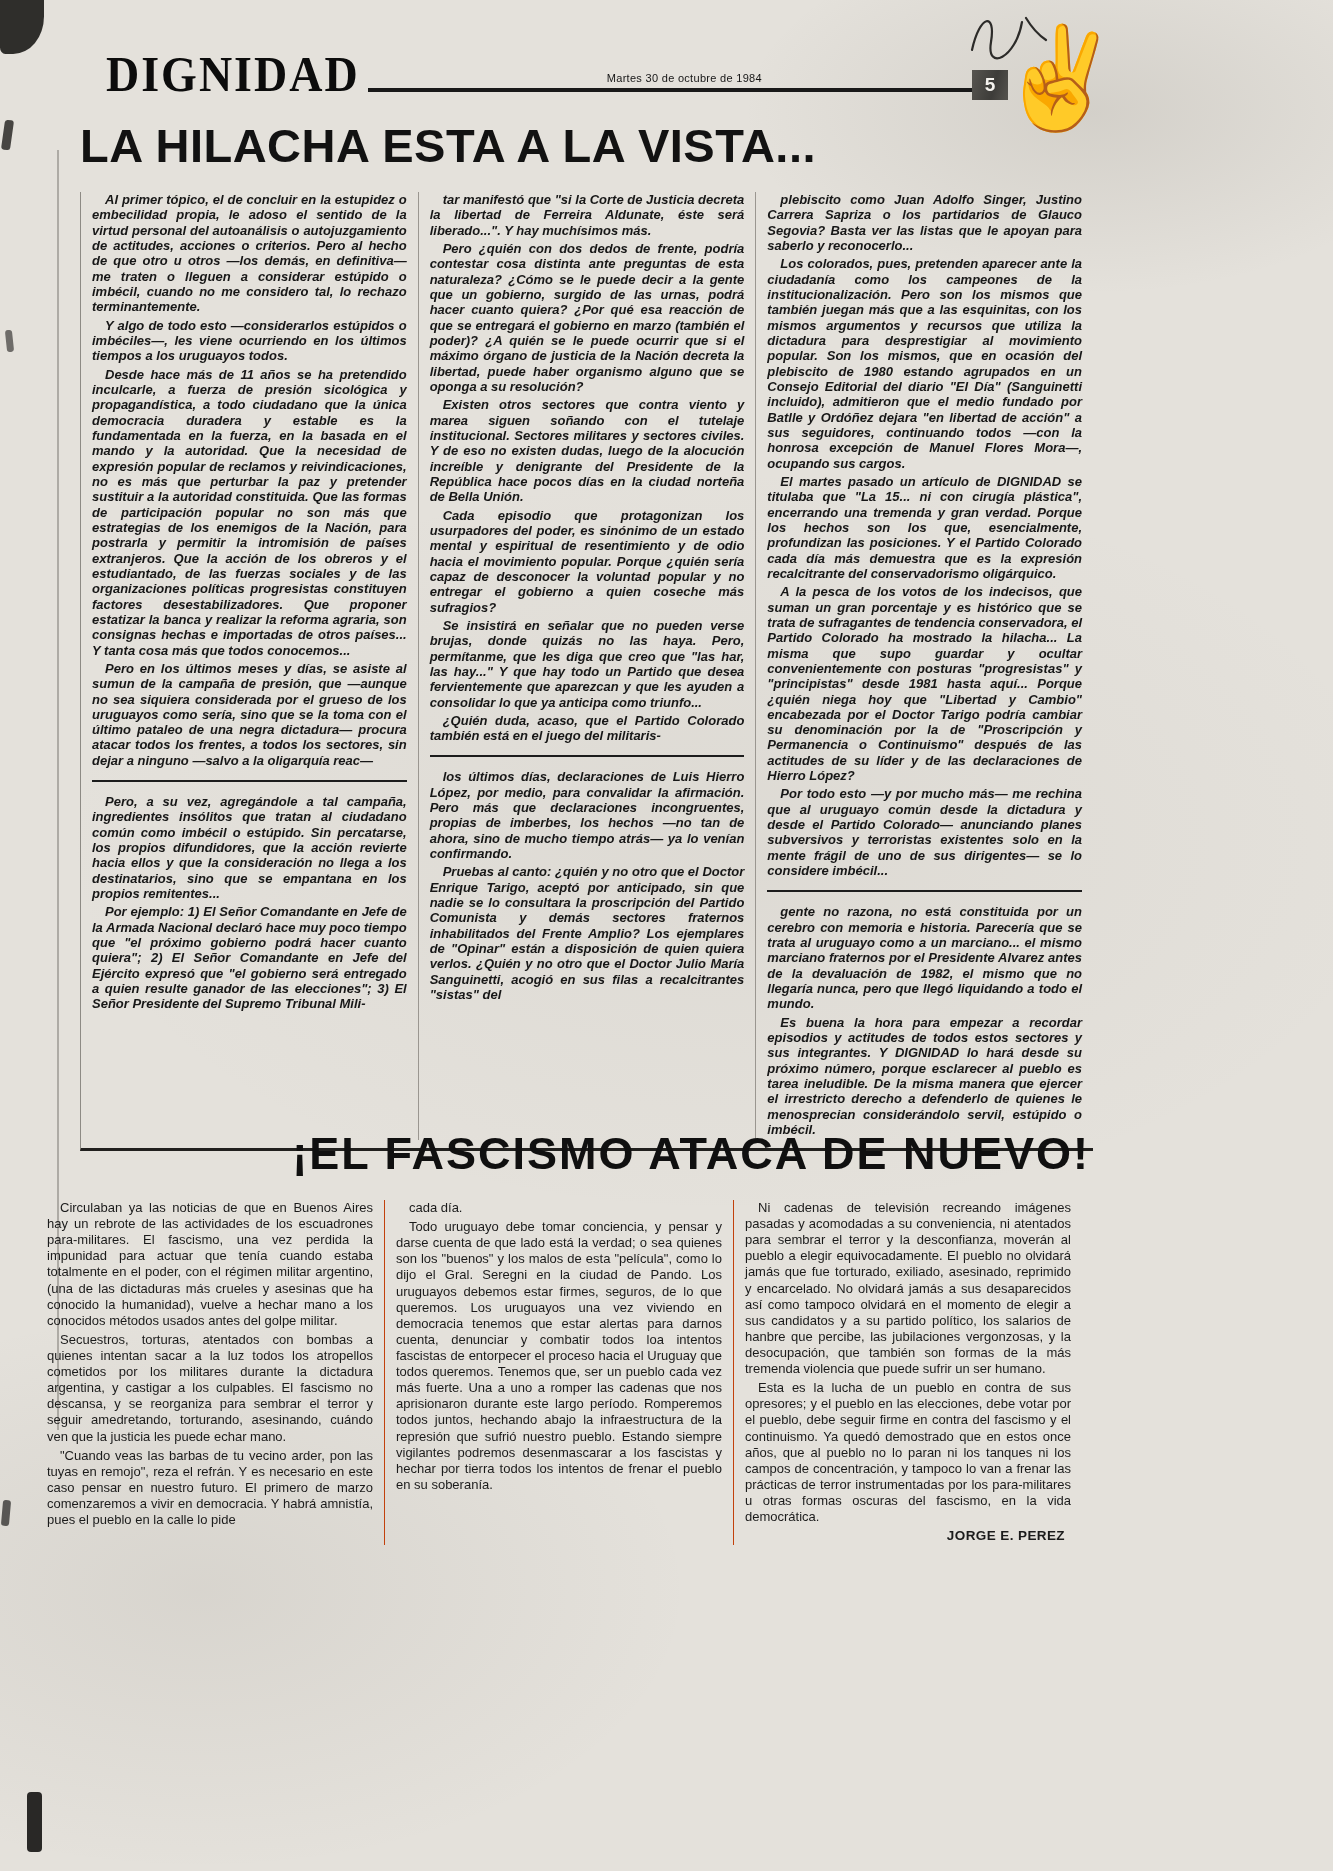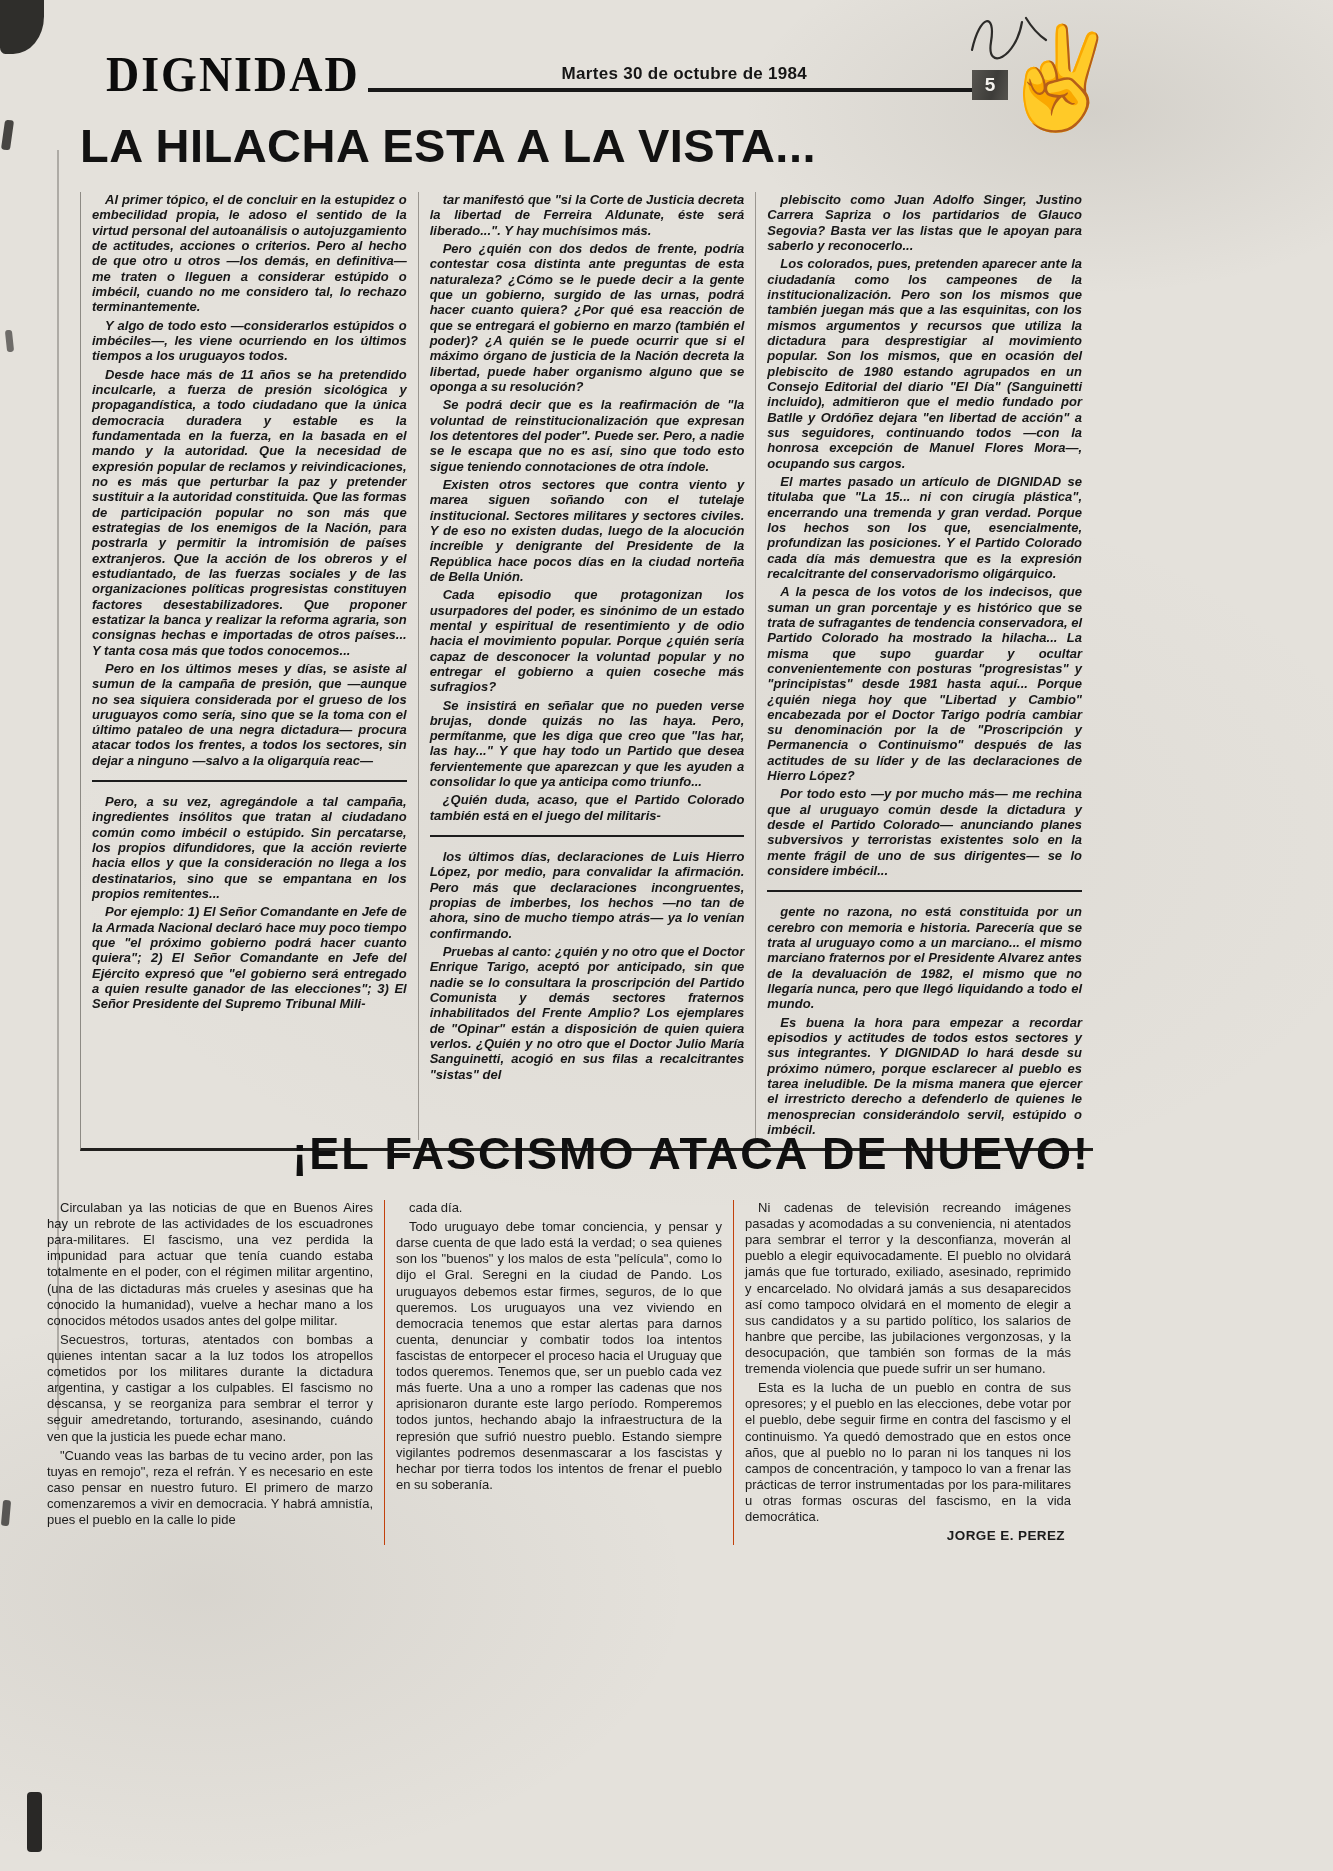--- a/index.html
+++ b/index.html
@@ -25,21 +25,21 @@
   .a-mark3 { left:2px; top:1500px; width:8px; height:26px; transform:rotate(5deg); opacity:.7; border-radius:3px; }
 
   .header { position:absolute; left:80px; top:52px; width:895px; display:flex; align-items:flex-end;margin-left:26px; }
   .masthead {
     font-family:"Liberation Serif", serif;
     font-weight:bold; font-size:46px; letter-spacing:2px;
     color:#0c0c0c; line-height:1; transform:scaleY(1.08);
     white-space:nowrap;
   }
   .header-rule { flex:1; position:relative; height:34px; border-bottom:4px solid #191919; margin:0 0 6px 8px; }
-  .date { position:absolute; bottom:4px; left:0; width:100%; text-align:center; font-weight:bold; font-size:17px; letter-spacing:.3px; color:#161616; }
+  .date { position:absolute; bottom:4px; left:0; width:100%; text-align:center; font-weight:normal; font-size:11px; letter-spacing:.3px; color:#161616; }
   .page-num {
     position:absolute; left:972px; top:70px; width:36px; height:30px;
     background:linear-gradient(105deg,#575550,#3d3c39 60%,#55534e);
     color:#f4f2ee; font-weight:bold; font-size:19px;
     display:flex; align-items:center; justify-content:center;
   }
   .hand { position:absolute; left:998px; top:28px; font-size:100px; line-height:1; color:#171717; transform:rotate(6deg); }
   .scribble { position:absolute; left:960px; top:8px; }
 
   .headline1 {
@@ -111,21 +111,20 @@
       <div class="sec-divider"></div>
       <div>
           <p class="para">Pero, a su vez, agregándole a tal campaña, ingredientes insólitos que tratan al ciudadano común como imbécil o estúpido. Sin percatarse, los propios difundidores, que la acción revierte hacia ellos y que la consideración no llega a los destinatarios, sino que se empantana en los propios remitentes...</p>
           <p class="para">Por ejemplo: 1) El Señor Comandante en Jefe de la Armada Nacional declaró hace muy poco tiempo que "el próximo gobierno podrá hacer cuanto quiera"; 2) El Señor Comandante en Jefe del Ejército expresó que "el gobierno será entregado a quien resulte ganador de las elecciones"; 3) El Señor Presidente del Supremo Tribunal Mili-</p>
         </div>
     </div>
     <div class="col">
       <div>
           <p class="para">tar manifestó que "si la Corte de Justicia decreta la libertad de Ferreira Aldunate, éste será liberado...". Y hay muchísimos más.</p>
           <p class="para">Pero ¿quién con dos dedos de frente, podría contestar cosa distinta ante preguntas de esta naturaleza? ¿Cómo se le puede decir a la gente que un gobierno, surgido de las urnas, podrá hacer cuanto quiera? ¿Por qué esa reacción de que se entregará el gobierno en marzo (también el poder)? ¿A quién se le puede ocurrir que si el máximo órgano de justicia de la Nación decreta la libertad, puede haber organismo alguno que se oponga a su resolución?</p>
-          <p class="para">Se podrá decir que es la reafirmación de "la voluntad de reinstitucionalización que expresan los detentores del poder". Puede ser. Pero, a nadie se le escapa que no es así, sino que todo esto sigue teniendo connotaciones de otra índole.</p>
           <p class="para">Existen otros sectores que contra viento y marea siguen soñando con el tutelaje institucional. Sectores militares y sectores civiles. Y de eso no existen dudas, luego de la alocución increíble y denigrante del Presidente de la República hace pocos días en la ciudad norteña de Bella Unión.</p>
           <p class="para">Cada episodio que protagonizan los usurpadores del poder, es sinónimo de un estado mental y espiritual de resentimiento y de odio hacia el movimiento popular. Porque ¿quién sería capaz de desconocer la voluntad popular y no entregar el gobierno a quien coseche más sufragios?</p>
           <p class="para">Se insistirá en señalar que no pueden verse brujas, donde quizás no las haya. Pero, permítanme, que les diga que creo que "las har, las hay..." Y que hay todo un Partido que desea fervientemente que aparezcan y que les ayuden a consolidar lo que ya anticipa como triunfo...</p>
           <p class="para">¿Quién duda, acaso, que el Partido Colorado también está en el juego del militaris-</p>
         </div>
       <div class="sec-divider"></div>
       <div>
           <p class="para">los últimos días, declaraciones de Luis Hierro López, por medio, para convalidar la afirmación. Pero más que declaraciones incongruentes, propias de imberbes, los hechos —no tan de ahora, sino de mucho tiempo atrás— ya lo venían confirmando.</p>
           <p class="para">Pruebas al canto: ¿quién y no otro que el Doctor Enrique Tarigo, aceptó por anticipado, sin que nadie se lo consultara la proscripción del Partido Comunista y demás sectores fraternos inhabilitados del Frente Amplio? Los ejemplares de "Opinar" están a disposición de quien quiera verlos. ¿Quién y no otro que el Doctor Julio María Sanguinetti, acogió en sus filas a recalcitrantes "sistas" del</p>
         </div>

